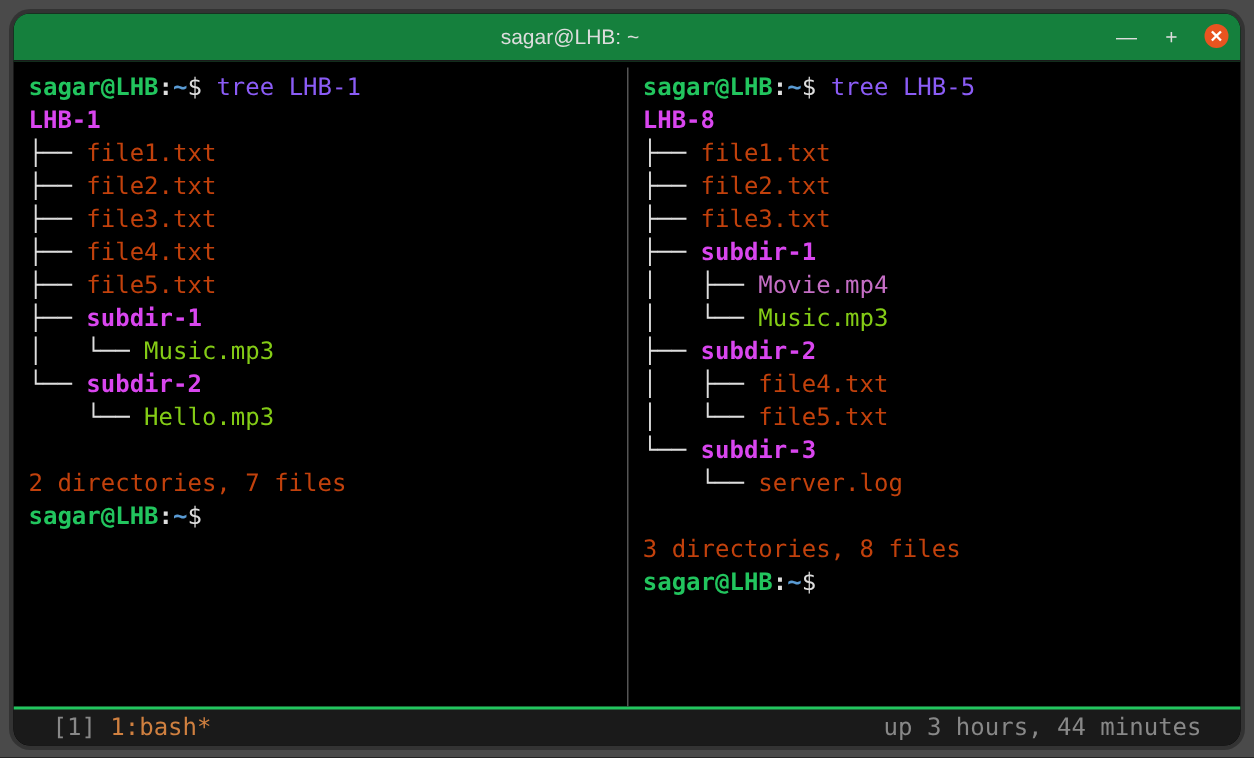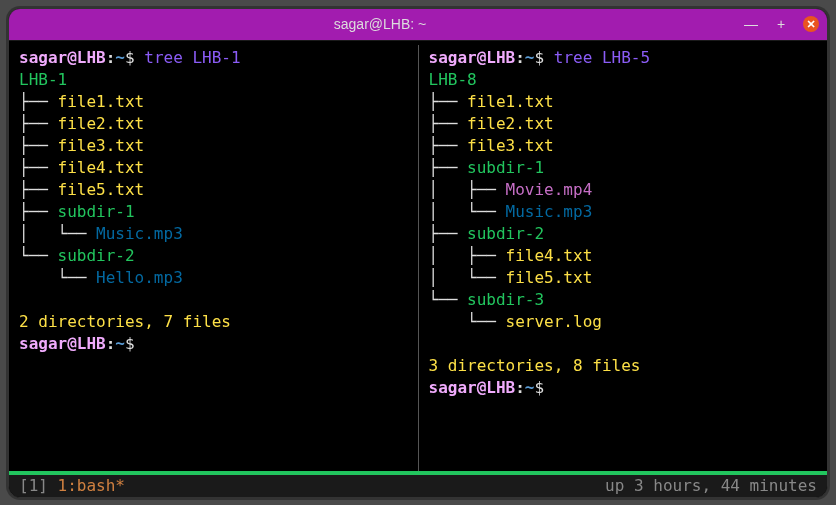--- a/index.html
+++ b/index.html
@@ -18,21 +18,21 @@
     background: #000;
     border-radius: 12px;
     display: flex;
     flex-direction: column;
     border: 1px solid #333;
     box-shadow: 0 0 0 2px rgba(0,0,0,.3);
     overflow:hidden;
   }
   .titlebar {
     height: 32px;
-    background: #a21caf;
+    background: #15803d;
     display: flex;
     align-items: center;
     padding: 0 8px;
     border-bottom:1px solid #1a1a1a;
     justify-content:flex-end;
   }
   .titlebar .title {
     flex: 1;
     text-align: center;
     color: #ddd;
@@ -57,39 +57,39 @@
   .pane {
     flex:1;
     padding: 2px 10px;
     white-space: pre;
     line-height: 22px;
   }
   .divider {
     width:1px;
     background:#555;
   }
-  .prompt-user { color:#f0abfc; font-weight:bold; }
+  .prompt-user { color:#22c55e; font-weight:bold; }
   .prompt-colon { color:#ddd; font-weight:bold;}
   .prompt-path { color:#5a9bd4; font-weight:bold; }
   .prompt-dollar { color:#ddd; }
   .cmd { color:#8b5cf6; }
-  .dir { color:#22c55e; font-weight:normal; }
-  .file { color:#fde047; }
-  .media-audio { color:#0369a1; }
+  .dir { color:#d946ef; font-weight:bold; }
+  .file { color:#c2410c; }
+  .media-audio { color:#84cc16; }
   .media-video { color:#c56ec5; font-weight:normal; }
   .tree-l { color:#ddd; }
   .statusbar {
     height:26px;
     background:#1a1a1a;
     color:#888;
     display:flex;
     align-items:center;
-    padding: 0 10px;
+    padding: 0 26px;
     font-size:16px;
-    border-top:4px solid #22c55e;
+    border-top:2px solid #22c55e;
   }
   .statusbar .left { flex:1; }
   .statusbar .winnum { color:#888; }
   .statusbar .tab { color:#d08040; }
   .statusbar .right { color:#888; }
 </style>
 </head>
 <body>
 
 <div class="window">

